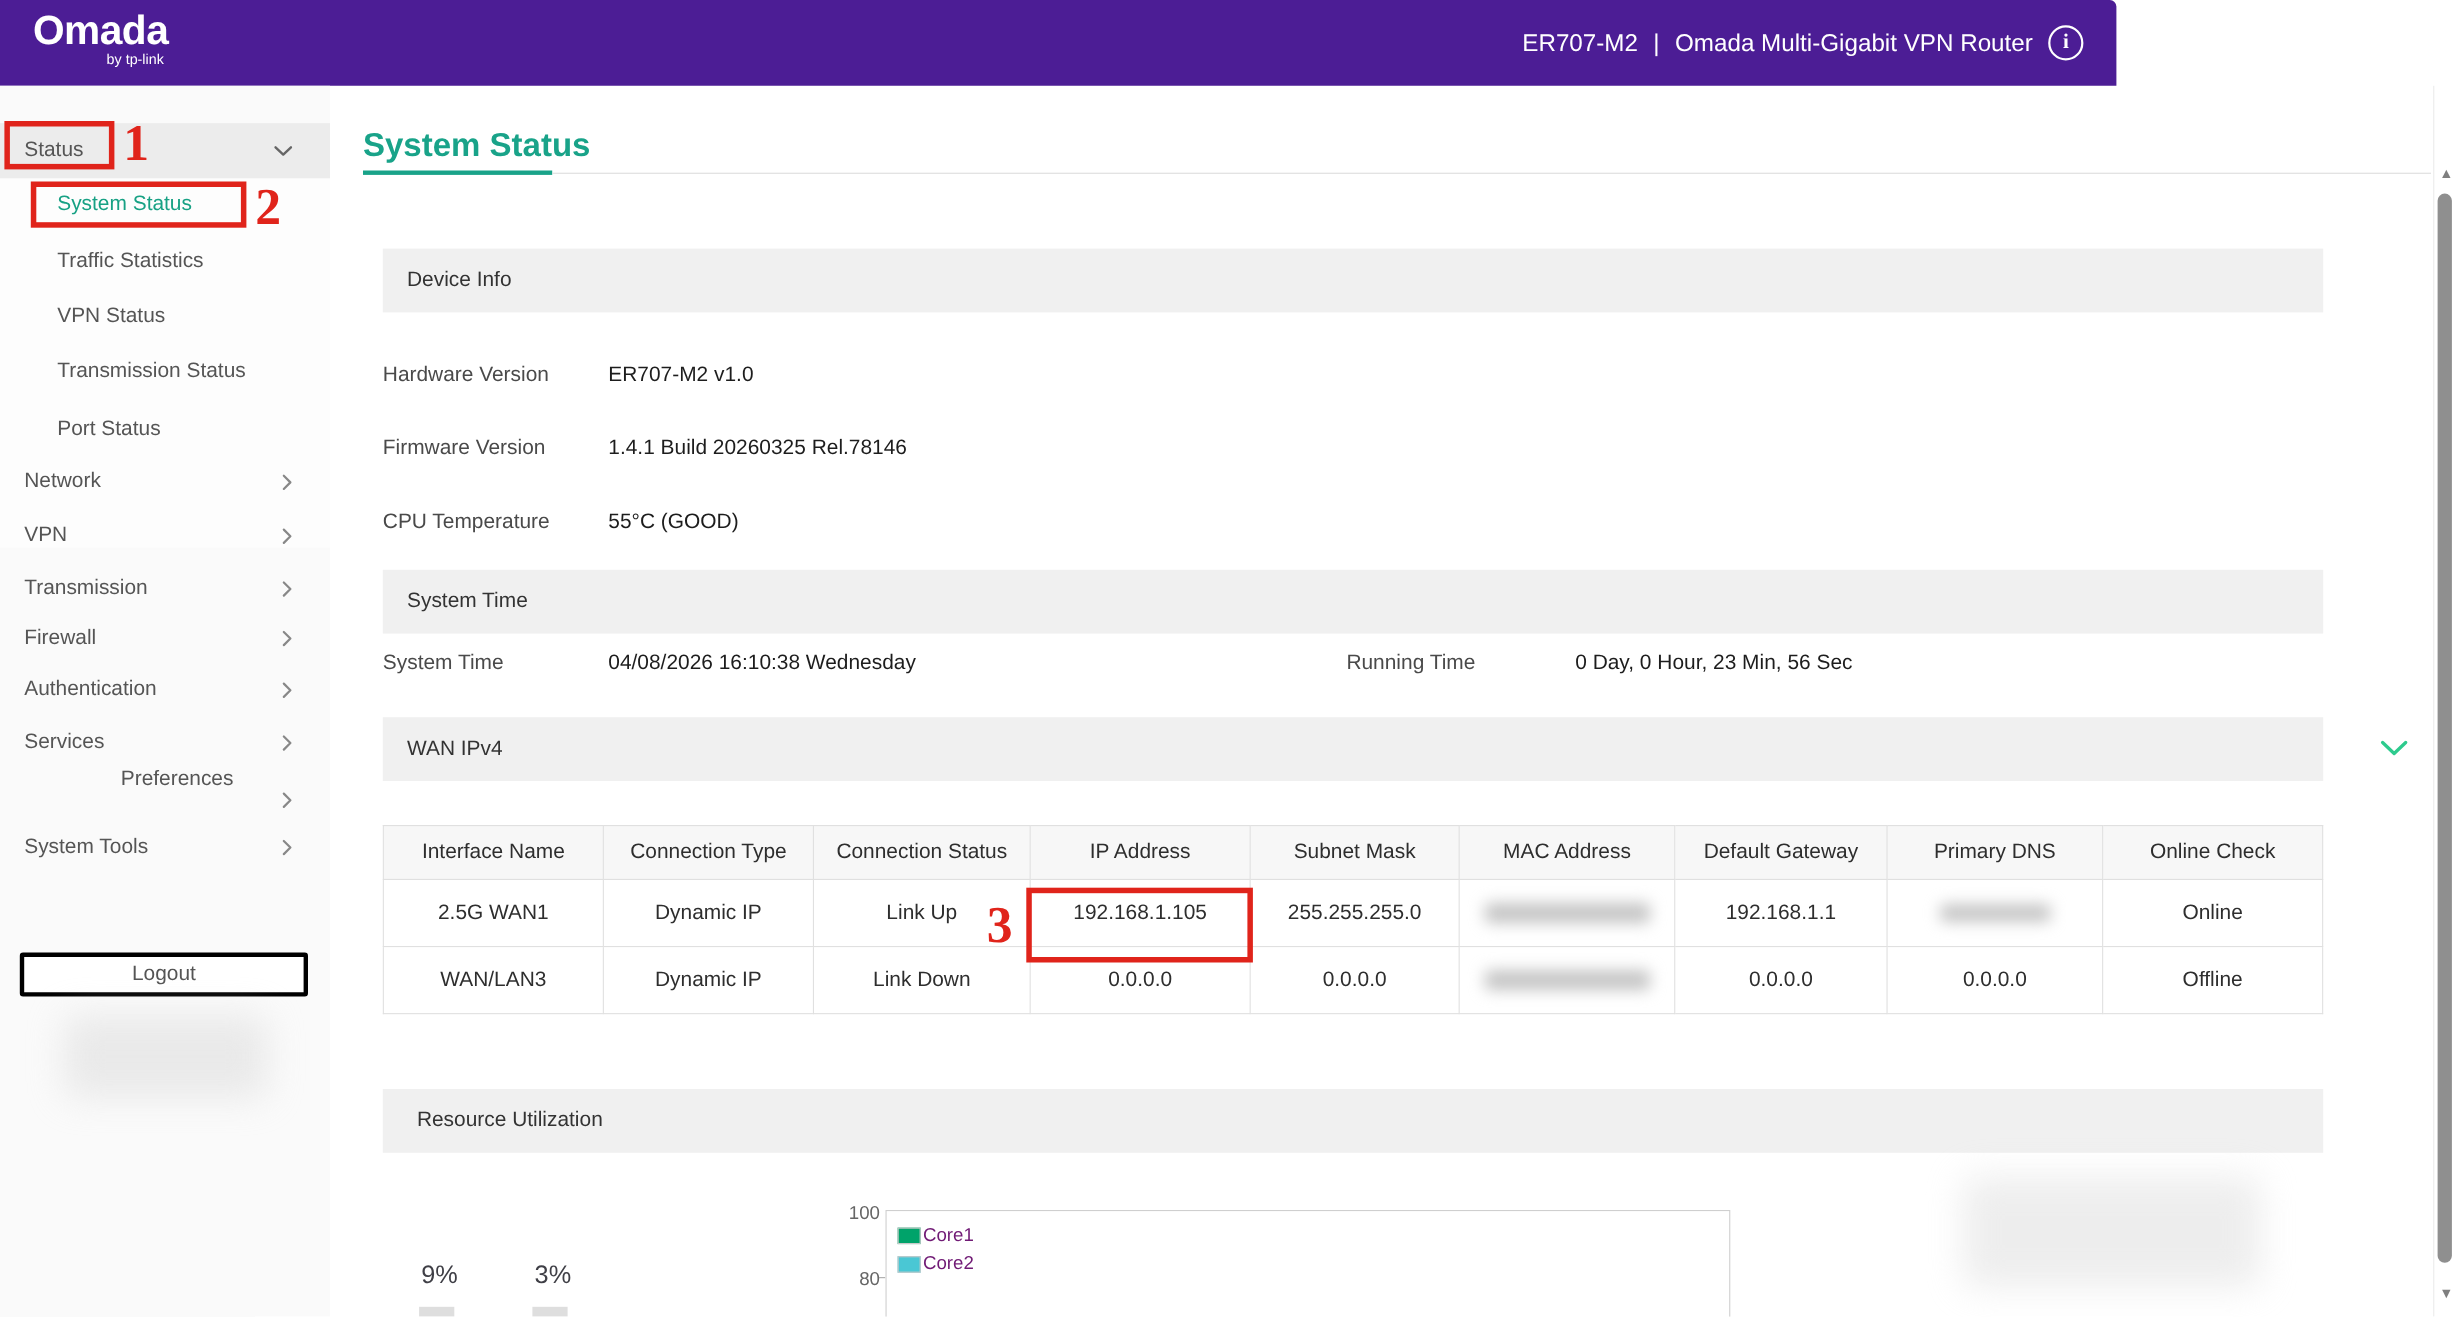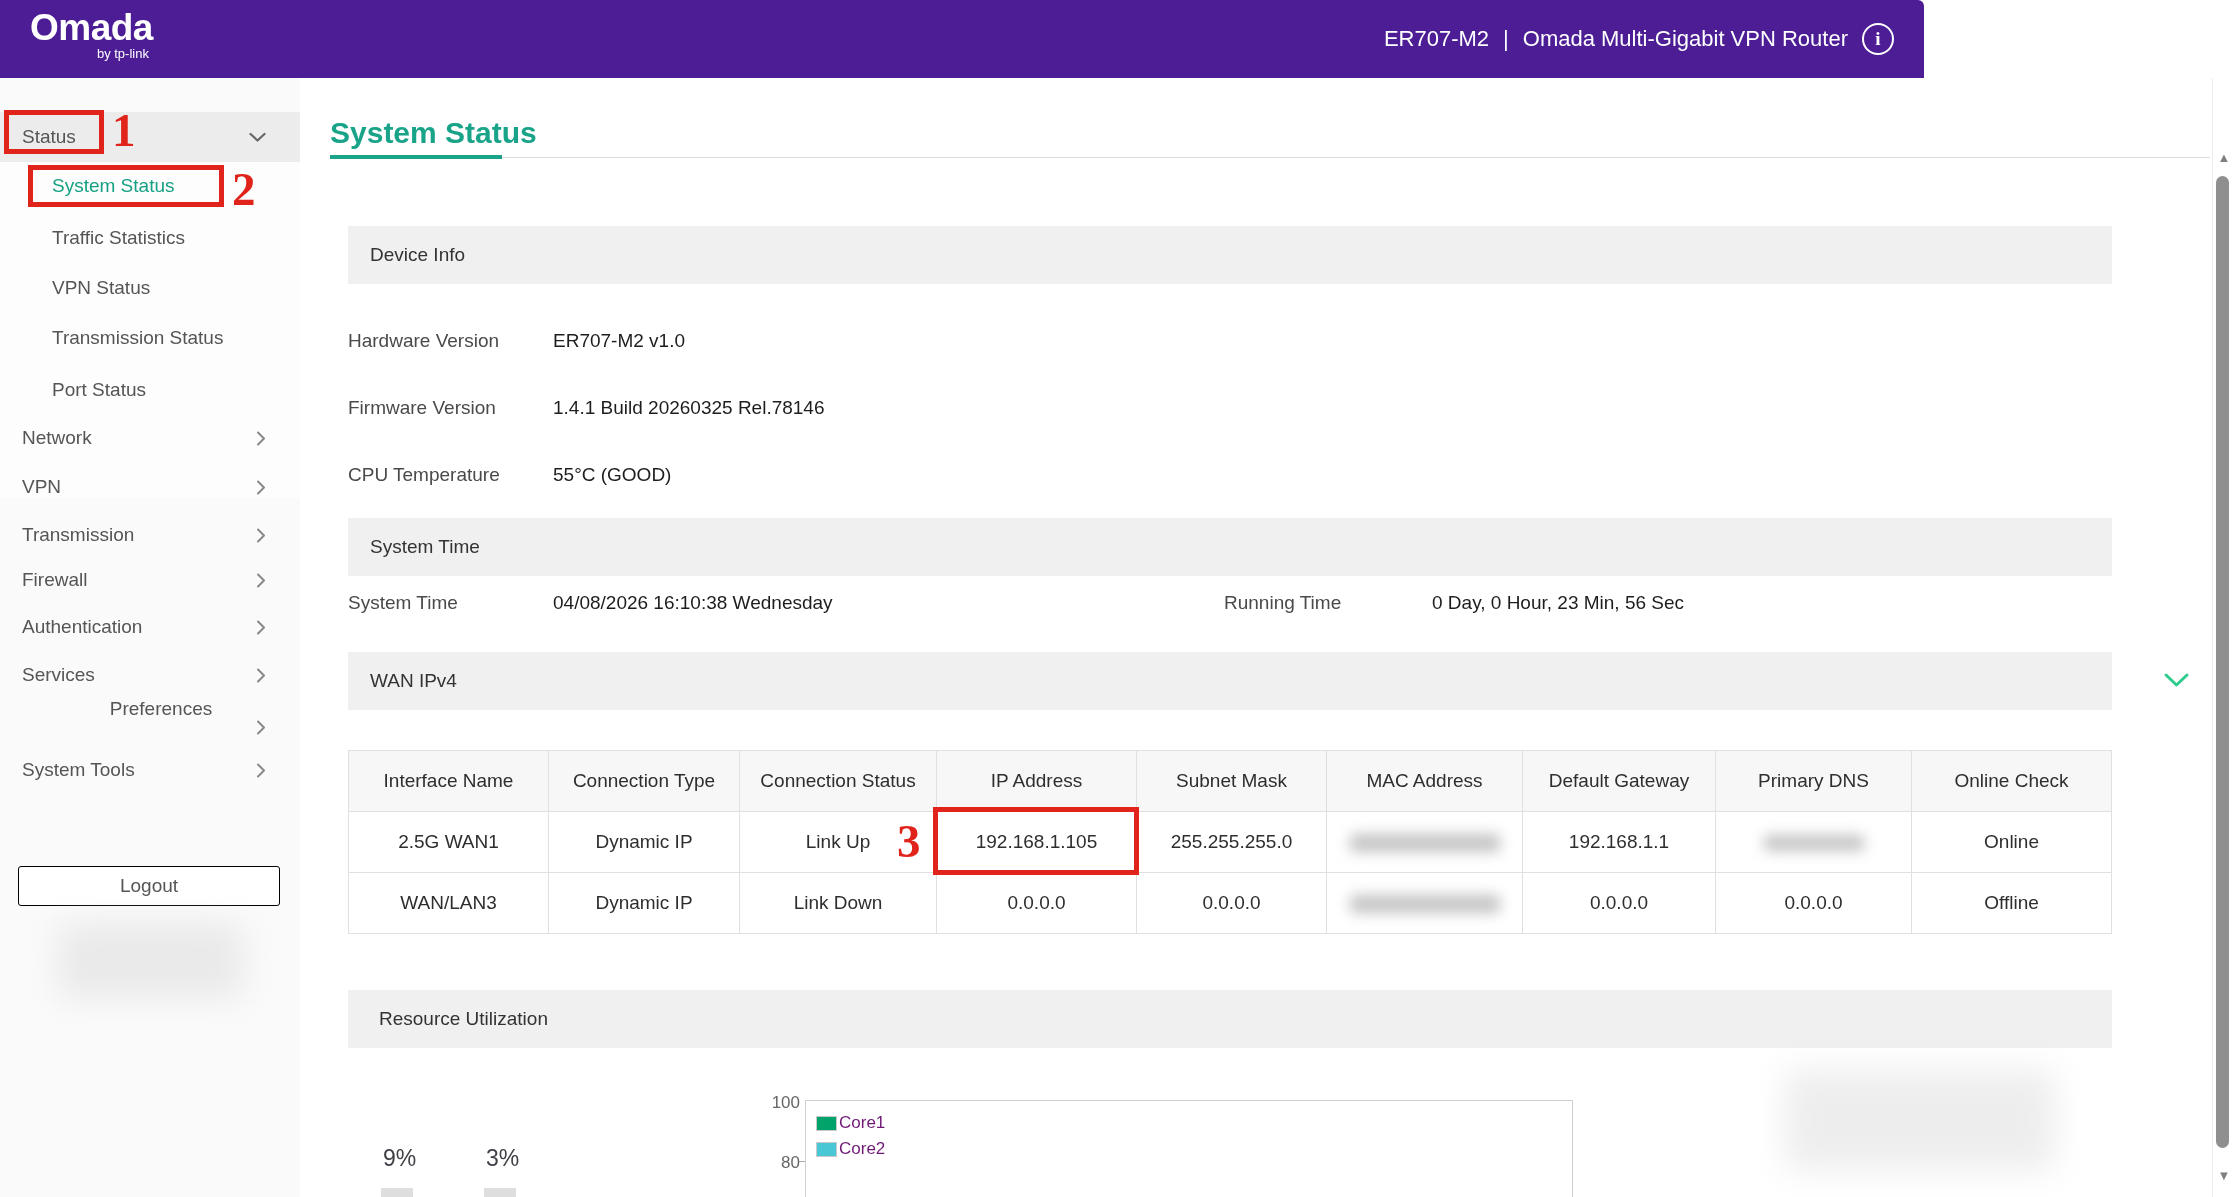--- a/index.html
+++ b/index.html
@@ -27,41 +27,41 @@
   .submenu-block { position:absolute; left:0; top:84px; width:300px; height:336px; background:#fdfdfd; }
   .nav-row { position:absolute; left:0; width:300px; height:48px;
     display:flex; align-items:center; font-size:19px; color:#555; cursor:pointer; }
   .nav-row .lbl { padding-left:22px; }
   .nav-row .lbl-sub { padding-left:52px; }
   .nav-row .chev { margin-left:auto; margin-right:34px; display:flex; align-items:center; }
   .status-row { top:34px; height:50px; background:#ececec; }
   .active-sub { color:#17a184; }
 
   .logout-btn { position:absolute; left:18px; top:788px; width:262px; height:40px;
-    background:#fff; border:1px solid #000000; border-radius:3px; font-size:19px;
+    background:#fff; border:4px solid #000000; border-radius:3px; font-size:19px;
     color:#555; display:flex; align-items:center; justify-content:center; cursor:pointer; }
 
   .blur-blob { position:absolute; background:#dcdcdc; filter:blur(16px); opacity:.55; border-radius:10px; }
 
   
   .page-title { position:absolute; left:330px; top:116px; font-size:30px; font-weight:bold; color:#19a389; }
   .title-underline-accent { position:absolute; left:330px; top:155px; width:172px; height:4px; background:#19a389; }
   .title-underline-rest   { position:absolute; left:502px; top:157px; width:1708px; height:1px; background:#dcdcdc; }
 
   .section-bar { position:absolute; left:348px; width:1764px; height:58px; background:#f0f0f0;
     display:flex; align-items:center; padding-left:22px; font-size:19px; color:#333; }
 
   .info-label { position:absolute; font-size:19px; color:#4a4a4a; }
   .info-value { position:absolute; font-size:19px; color:#1d1d1d; }
 
   
   .wan-table { position:absolute; left:348px; top:750px; width:1764px;
     border-collapse:collapse; table-layout:fixed; font-size:19px; color:#2e2e2e; }
   .wan-table th, .wan-table td { border:1px solid #e0e0e0; text-align:center; vertical-align:middle; }
-  .wan-table th { height:61px; background:#f7f7f7; font-weight:normal; color:#2e2e2e; }
+  .wan-table th { height:49px; background:#f7f7f7; font-weight:normal; color:#2e2e2e; }
   .wan-table td { height:61px; background:#fff; }
   .redact { display:inline-block; background:#c4c4c4; border-radius:4px; filter:blur(7px); vertical-align:middle; }
   .redact-mac { width:150px; height:18px; }
   .redact-dns { width:100px; height:16px; }
 
   
   .anno-box { position:absolute; border:5px solid #e0241b; }
   .anno-num { position:absolute; color:#e0241b; font-size:47px; font-weight:bold;
     font-family:"Liberation Serif", serif; line-height:1; }
 

